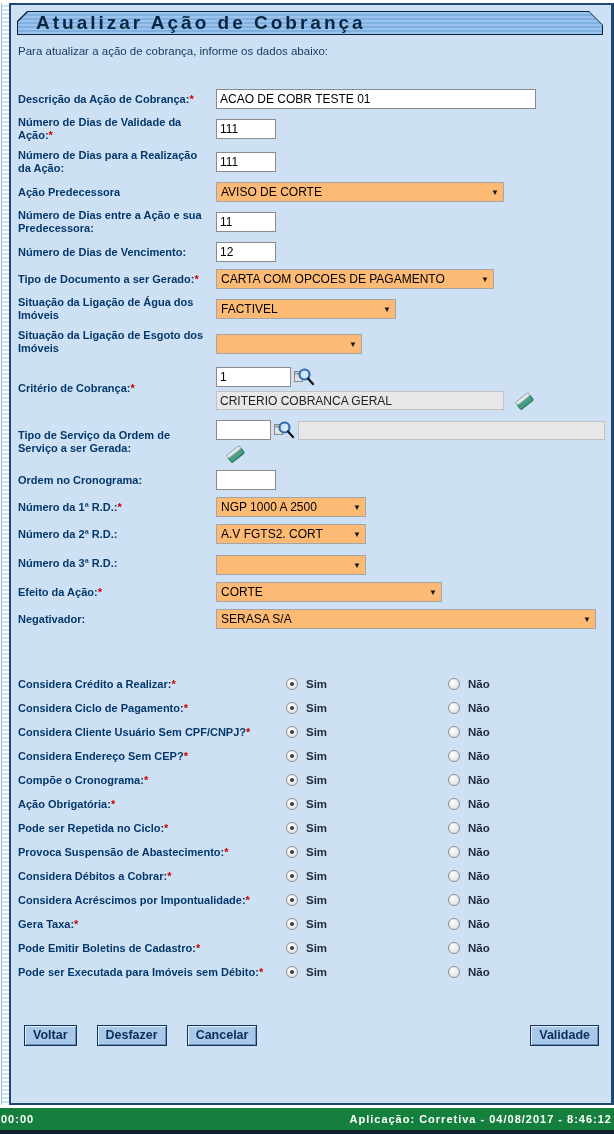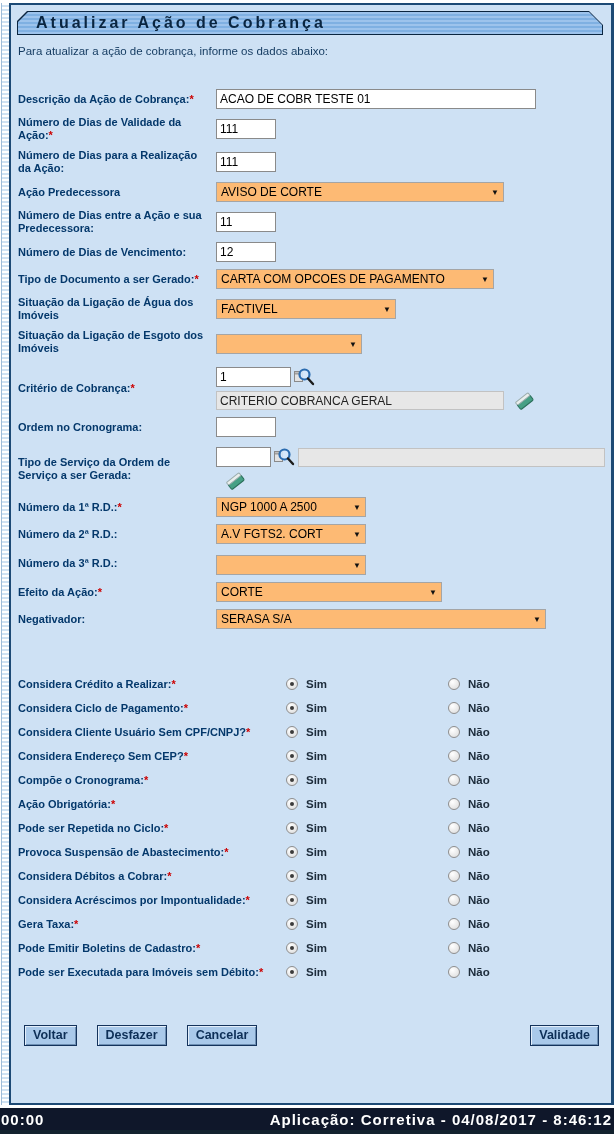--- a/index.html
+++ b/index.html
@@ -10,38 +10,38 @@
     border-left:1px solid #9fbcd8; }
   .page { position:absolute; left:9px; right:0; top:3px; bottom:29px;
     background:#cee1f4; border:2px solid #1d4a75; border-right-width:3px; overflow:hidden; }
 
   
   .titlebar-wrap { margin:6px 8px 0 6px; clip-path:polygon(0 10px,10px 0,calc(100% - 14px) 0,100% 14px,100% 100%,0 100%);
     background:#0a2540; padding:1px; border-radius:9px 0 0 0; }
   .titlebar { height:22px; line-height:22px; border-radius:8px 0 0 0;
     clip-path:polygon(0 10px,10px 0,calc(100% - 13px) 0,100% 13px,100% 100%,0 100%);
     background:repeating-linear-gradient(180deg,#9dc3ec 0 2px,#7fb0e2 2px 4px);
-    color:#0a2540; font-size:16px; font-weight:bold; letter-spacing:3px; padding-left:18px; }
+    color:#0a2540; font-size:19px; font-weight:bold; letter-spacing:3px; padding-left:18px; }
 
   .intro { color:#12395f; font-size:11.5px; margin:10px 0 32px 7px; }
 
   
   .frow { display:grid; grid-template-columns:198px 1fr; align-items:center;
     padding-left:7px; margin-bottom:7px; min-height:20px; }
   .lbl { color:#04386b; font-size:11px; font-weight:bold; line-height:13px; padding-right:6px; }
   .req { color:#cc0000; }
   .txt { height:20px; border:1px solid #8a8a8a; background:#fff; font-family:"Liberation Sans",sans-serif;
     font-size:12px; color:#000; padding:0 3px; }
   .ro { height:19px; background:#e7e7e7; border:1px solid #c2c2c2; font-size:12px; color:#222;
     display:inline-flex; align-items:center; padding:0 3px; }
   .sel { height:20px; background:#fdba74; border:1px solid #a5a5a5; display:inline-flex;
     align-items:center; justify-content:space-between; font-size:12px; color:#000; padding:0 4px; cursor:default; }
   .sel-arr { font-size:8px; color:#111; margin-left:6px; }
   .w320{width:320px}.w60{width:60px}.w288{width:288px}.w278{width:278px}.w180{width:180px}
-  .w146{width:146px}.w150{width:150px}.w226{width:226px}.w330{width:330px}.w75{width:75px}.w55{width:55px}
+  .w146{width:146px}.w150{width:150px}.w226{width:226px}.w330{width:380px}.w75{width:75px}.w55{width:55px}
   .iconline { display:flex; align-items:center; gap:3px; }
   .stack { display:flex; flex-direction:column; gap:4px; }
   .grow-ro { flex:1; margin-right:6px; }
 
   
   .radio-section { margin-top:48px; }
   .rrow { display:grid; grid-template-columns:268px 162px 1fr; align-items:center;
     padding-left:7px; margin-bottom:10px; min-height:14px; }
   .rlbl { color:#04386b; font-size:11px; font-weight:bold; line-height:13px; }
   .ropt { display:flex; align-items:center; gap:8px; }
@@ -52,22 +52,22 @@
     border-radius:50%; background:#3b3b3b; }
 
   
   .btnrow { margin:46px 12px 0 13px; display:flex; gap:20px; }
   .btn { background:#a9c9ea; border:1px solid #14335c; box-shadow:inset 1px 1px 0 #e3eefa, inset -1px -1px 0 #6d8fb3;
     color:#0d2f57; font-size:12.5px; font-weight:bold; font-family:"Liberation Sans",sans-serif;
     padding:2px 8px 3px 8px; cursor:pointer; }
   .btn-right { margin-left:auto; }
 
   
-  .footer { position:absolute; left:0; right:0; bottom:4px; height:22px; background:#0f172a;
-    color:#fff; font-size:15px; font-weight:bold; letter-spacing:1px;
+  .footer { position:absolute; left:0; right:0; bottom:4px; height:22px; background:#15803d;
+    color:#fff; font-size:11px; font-weight:bold; letter-spacing:1px;
     display:flex; justify-content:space-between; align-items:center; padding:0 2px 0 1px; }
   .bottom-strip { position:absolute; left:0; right:0; bottom:0; height:4px; background:#13222e; }
 
   svg { display:block; }
   .iconbtn { cursor:pointer; display:inline-block; }
 </style>
 </head>
 <body>
 
 <div class="side-stripe"></div>
@@ -158,25 +158,20 @@
               <g transform="rotate(-38 9.5 9.5)">
                 <rect x="1" y="8" width="16" height="6.5" rx="1.5" fill="#46a085" stroke="#2a6e59"></rect>
                 <rect x="1" y="5.5" width="16" height="3.4" rx="1.2" fill="#e9eeec" stroke="#9aacac"></rect>
               </g>
             </svg>
         </span>
       </div>
     </div>
   </div>
 
-  <div class="frow" style="margin-top:6px">
-    <div class="lbl"><span>Ordem no Cronograma:</span><span class="req"></span></div>
-    <div><input class="txt w60" value="" style=""></div>
-  </div>
-
   <div class="frow" style="margin-top:10px">
     <div class="lbl"><span>Tipo de Serviço da Ordem de Serviço a ser Gerada:</span><span class="req"></span></div>
     <div class="stack">
       <div class="iconline">
         <input class="txt w55" value="" style="">
         <span class="iconbtn">
           <svg width="21" height="20" viewBox="0 0 21 20">
               <rect x="0.5" y="4.5" width="8" height="10" fill="#e3e3e3" stroke="#8a8a8a"></rect>
               <rect x="0.5" y="4.5" width="8" height="2.4" fill="#c0c0c0" stroke="#8a8a8a"></rect>
               <circle cx="10.5" cy="7.5" r="5" fill="rgba(214,233,252,0.9)" stroke="#2b6cb0" stroke-width="2.2"></circle>
@@ -191,20 +186,25 @@
               <g transform="rotate(-38 9.5 9.5)">
                 <rect x="1" y="8" width="16" height="6.5" rx="1.5" fill="#46a085" stroke="#2a6e59"></rect>
                 <rect x="1" y="5.5" width="16" height="3.4" rx="1.2" fill="#e9eeec" stroke="#9aacac"></rect>
               </g>
             </svg>
         </span>
       </div>
     </div>
   </div>
 
+  <div class="frow" style="margin-top:6px">
+    <div class="lbl"><span>Ordem no Cronograma:</span><span class="req"></span></div>
+    <div><input class="txt w60" value="" style=""></div>
+  </div>
+
   <div class="frow">
     <div class="lbl"><span>Número da 1ª R.D.:</span><span class="req">*</span></div>
     <div><div class="sel w150">
           <span>NGP 1000 A 2500</span>
           <span class="sel-arr">▼</span>
         </div></div>
   </div>
 
   <div class="frow">
     <div class="lbl"><span>Número da 2ª R.D.:</span><span class="req"></span></div>

